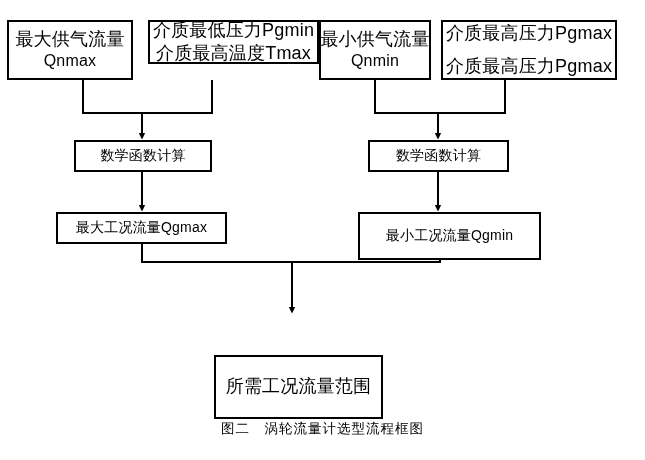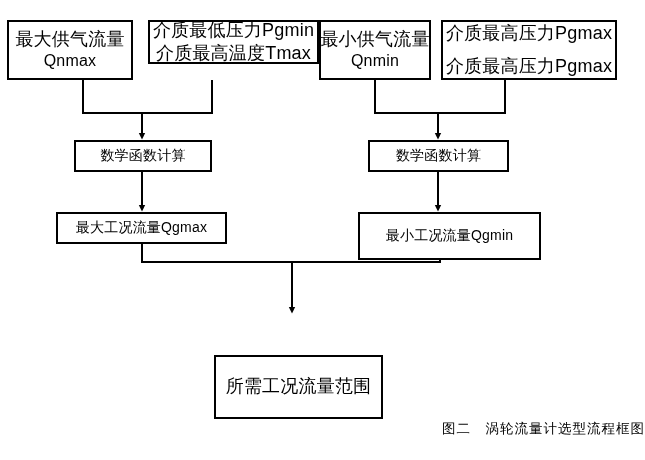--- a/index.html
+++ b/index.html
@@ -47,21 +47,21 @@
   .node-line.sub {
     font-size: 16px;
   }
   .node-box.one-line .node-line {
     font-size: 14px;
   }
   .caption {
     position: absolute;
     left: 0;
     width: 645px;
-    text-align: right;
+    text-align: center;
     font-size: 13.5px;
     letter-spacing: 1px;
     white-space: pre;
   }
 </style>
 </head>
 <body>
 
 <div id="canvas">
 

